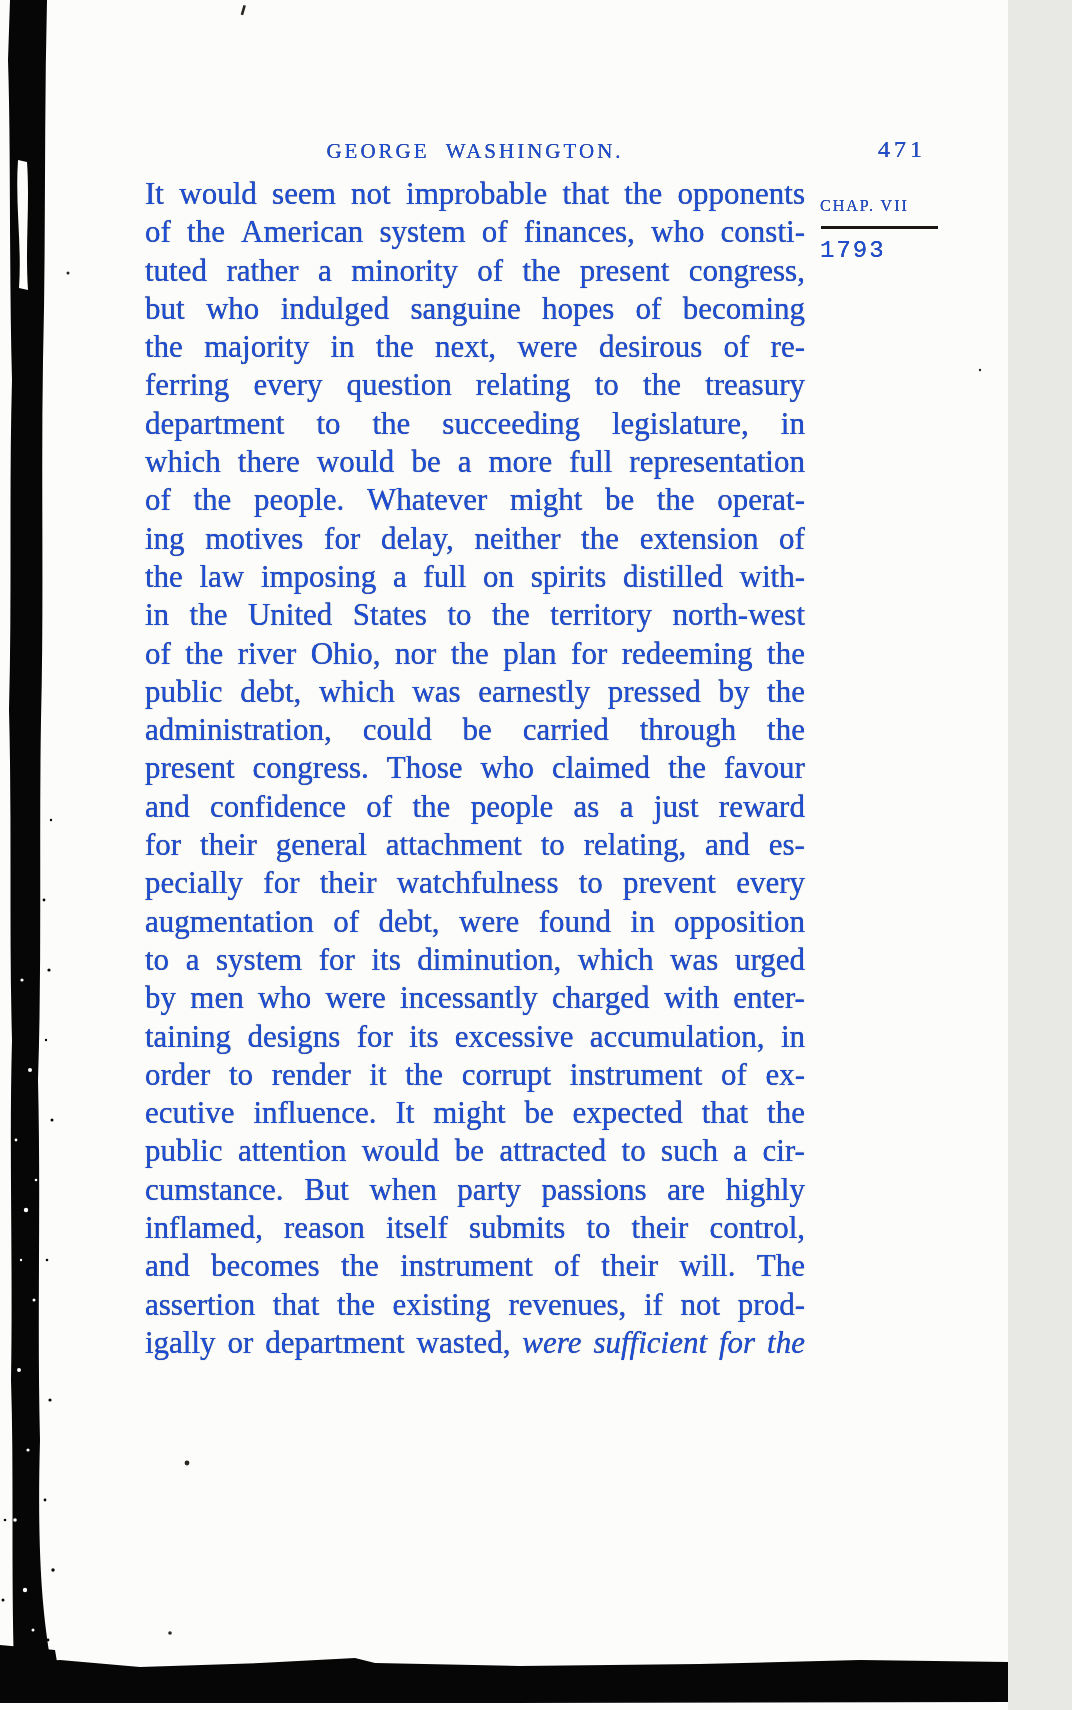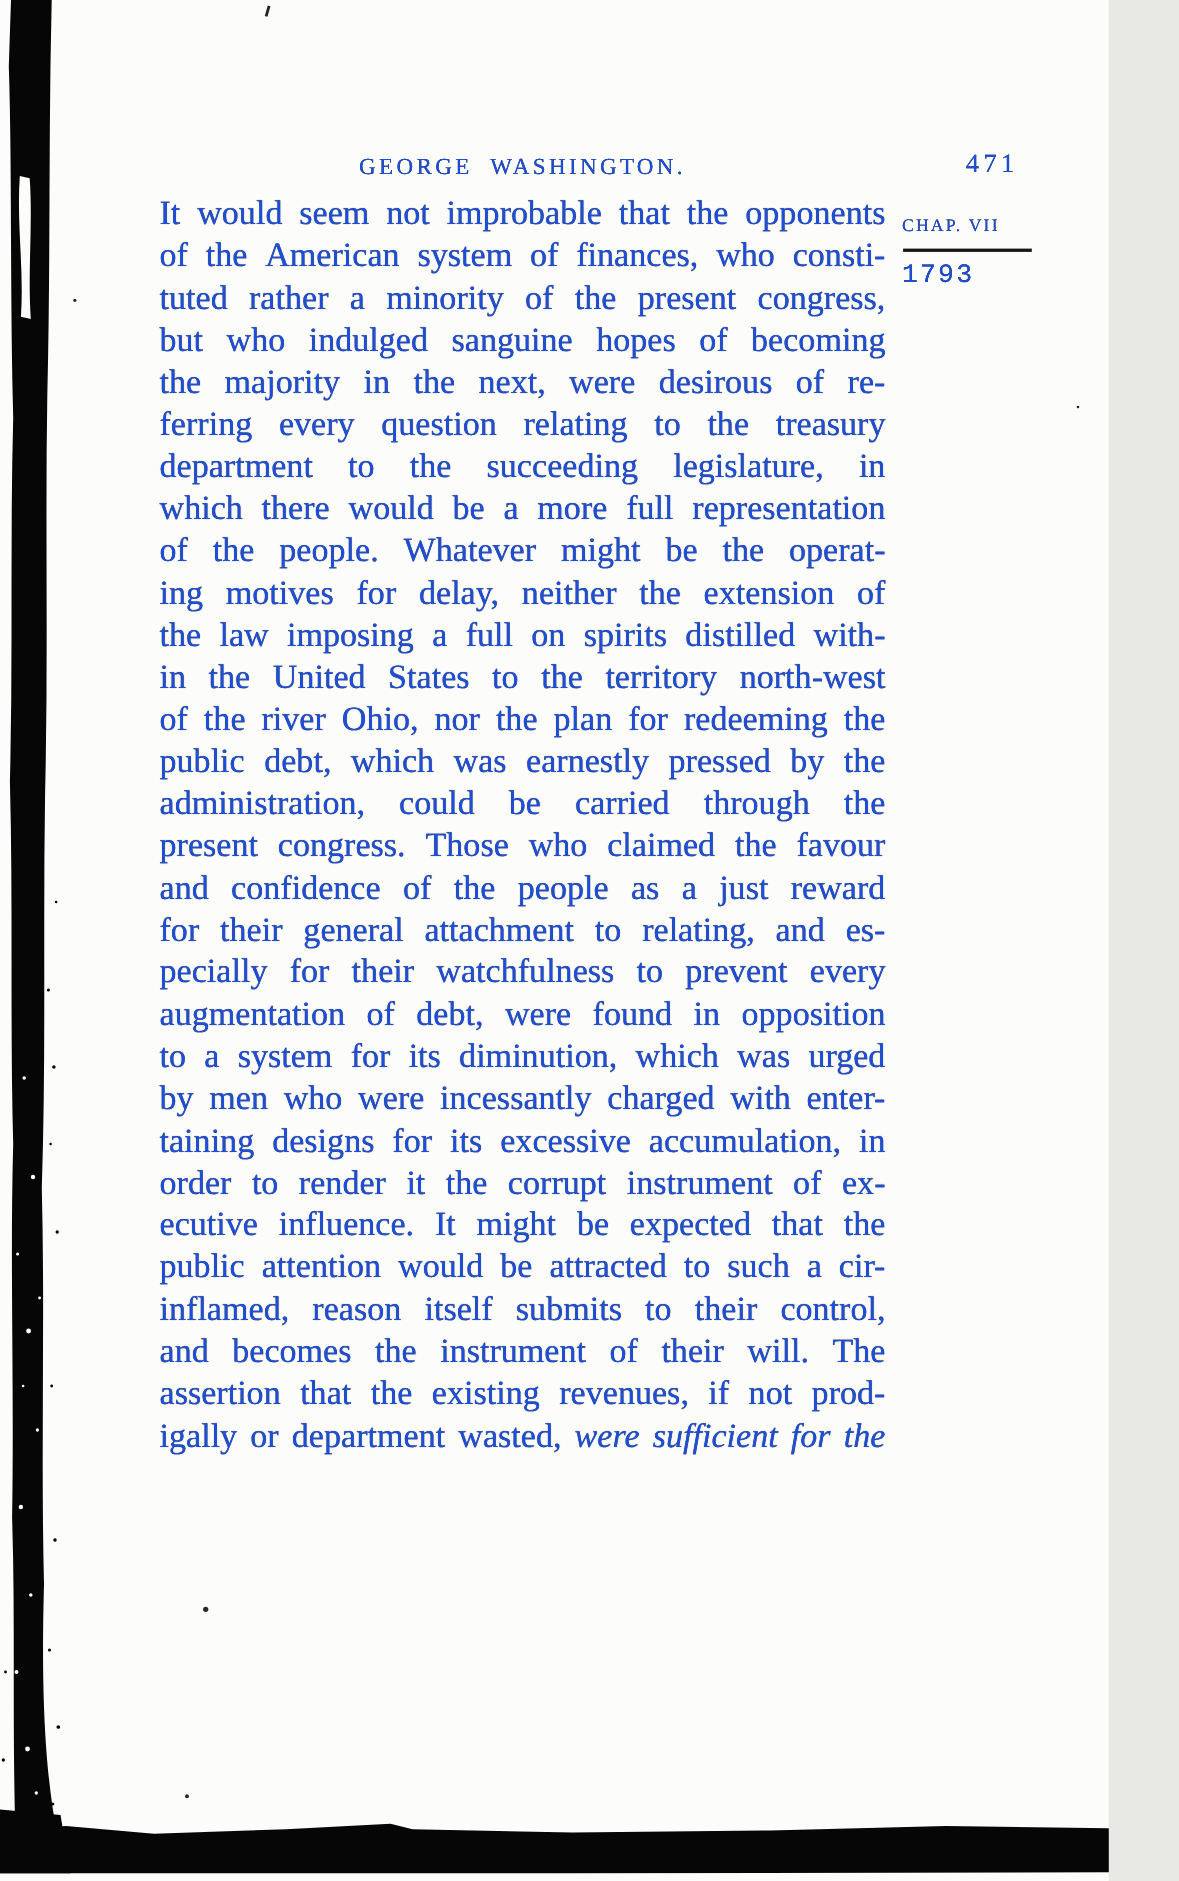--- a/index.html
+++ b/index.html
@@ -373,20 +373,29 @@
         <span>attention</span>
         <span>would</span>
         <span>be</span>
         <span>attracted</span>
         <span>to</span>
         <span>such</span>
         <span>a</span>
         <span>cir-</span>
       </div>
       <div class="body-line">
+        <span>cumstance.</span>
+        <span>But</span>
+        <span>when</span>
+        <span>party</span>
+        <span>passions</span>
+        <span>are</span>
+        <span>highly</span>
+      </div>
+      <div class="body-line">
         <span>inflamed,</span>
         <span>reason</span>
         <span>itself</span>
         <span>submits</span>
         <span>to</span>
         <span>their</span>
         <span>control,</span>
       </div>
       <div class="body-line">
         <span>and</span>

